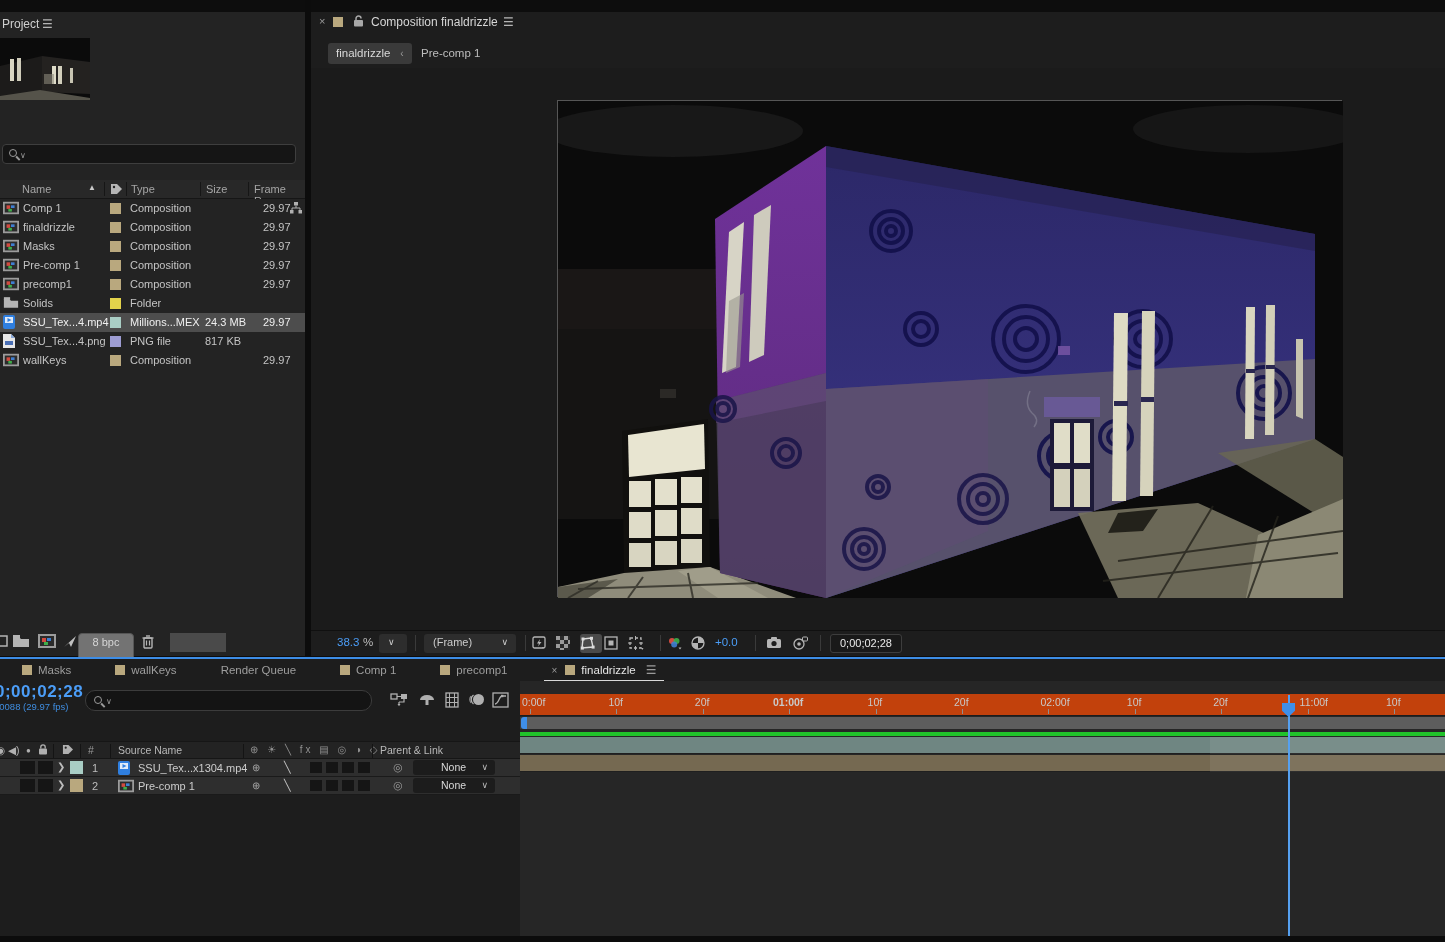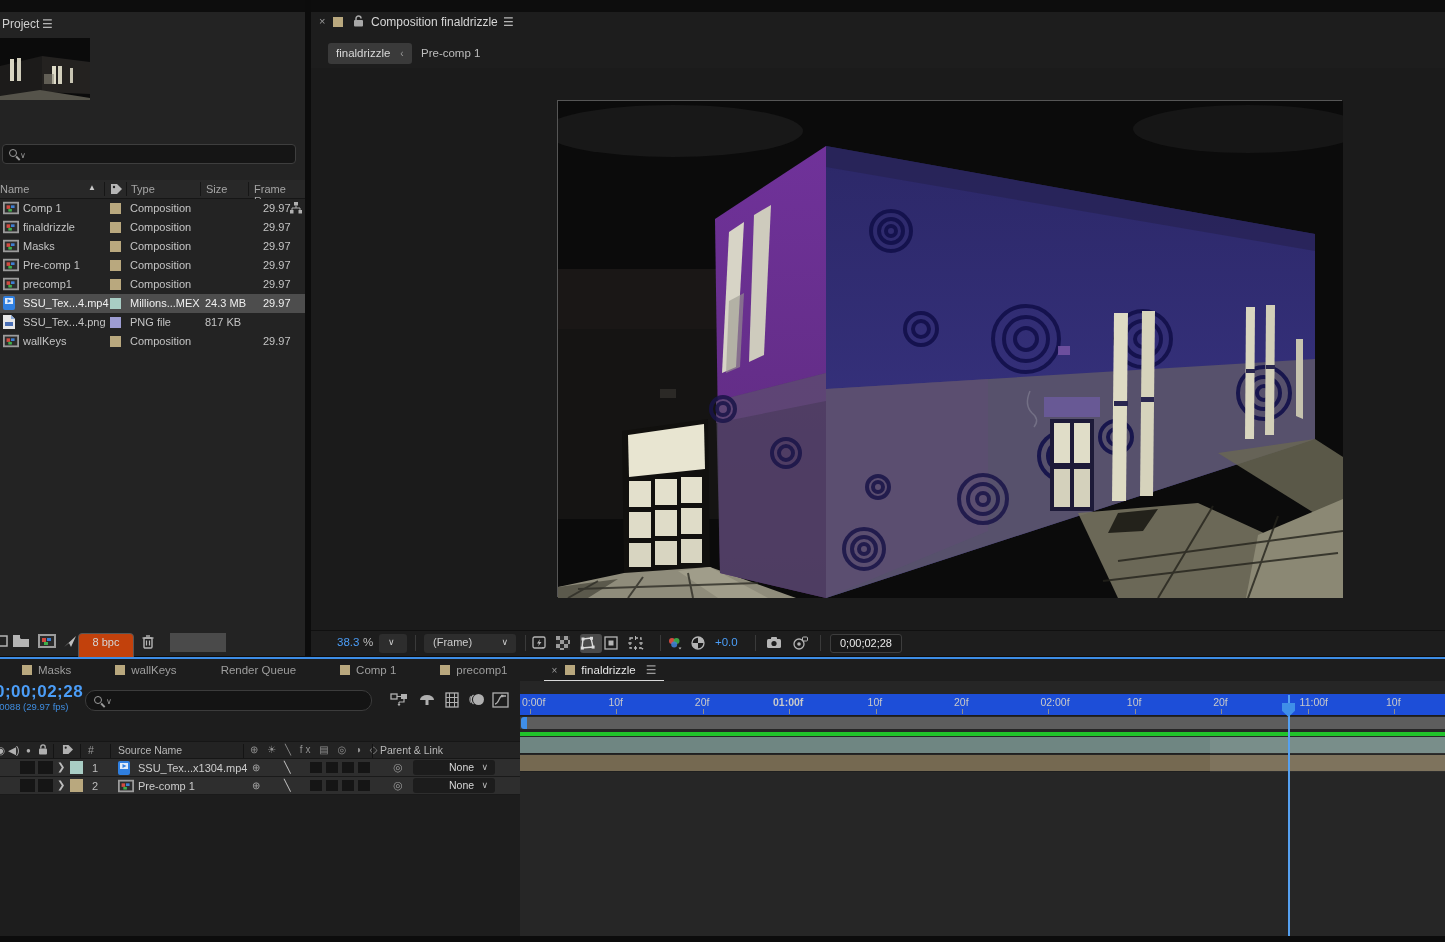--- a/index.html
+++ b/index.html
@@ -35,21 +35,21 @@
   .prow .nm   { position:absolute; left:23px; top:3px; white-space:nowrap; }
   .prow .lbl  { position:absolute; left:110px; top:4px; width:11px; height:11px; }
   .prow .tp   { position:absolute; left:130px; top:3px; }
   .prow .sz   { position:absolute; left:205px; top:3px; }
   .prow .fps  { position:absolute; left:263px; top:3px; width:24px; text-align:right; }
   .prow .ric  { position:absolute; left:3px; top:2px; width:16px; height:14px; }
   .usage-ic { position:absolute; left:290px; top:3px; }
 
   #project-footer { left:0; top:620px; width:305px; height:24px; background:#232323; }
   .pfbtn { position:absolute; top:2px; color:#c9c9c9; }
-  #bpc-btn { left:78px; top:1px; width:56px; height:37px; background:#c2410c; border:1px solid #565656;
+  #bpc-btn { left:78px; top:1px; width:56px; height:37px; background:#737373; border:1px solid #565656;
              border-radius:4px; color:#d5d5d5; font-size:11px; text-align:center; line-height:17px; }
   #footer-scrub { left:170px; top:1px; width:56px; height:19px; background:#4a4a4a; }
 
   
   #v-divider { left:305px; top:0; width:6px; height:656px; background:#0c0c0c; }
 
   
   #viewer-panel { left:311px; top:12px; width:1134px; height:644px; background:#1d1d1d; }
   #viewer-tab { left:0; top:0; height:22px; width:100%; color:#d6d6d6; font-size:12px; }
   #viewer-tab .x { position:absolute; left:8px; top:3px; color:#9a9a9a; font-size:11px; }
@@ -118,25 +118,25 @@
   .lrow .ch { position:absolute; left:57px; top:2px; color:#bdbdbd; font-size:10px; }
   .lrow .lab { position:absolute; left:70px; top:2px; width:13px; height:13px; }
   .lrow .num { position:absolute; left:92px; top:3px; color:#bdbdbd; }
   .lrow .ric { position:absolute; left:118px; top:2px; }
   .lrow .nm { position:absolute; left:138px; top:3px; white-space:nowrap; }
   .lrow .sw1 { position:absolute; left:252px; top:3px; color:#a5a5a5; font-size:10px; }
   .lrow .sw2 { position:absolute; left:284px; top:2px; color:#c2c2c2; }
   .lrow .pw { position:absolute; left:393px; top:2px; color:#9f9f9f; font-size:11px; }
   .lrow .pl { position:absolute; left:413px; top:1px; width:82px; height:15px; background:#1c1c1c;
               border-radius:3px; color:#d8d8d8; font-size:10.5px; line-height:15px; }
-  .lrow .pl .t { margin-left:36px; }
+  .lrow .pl .t { margin-left:28px; }
   .lrow .pl .c { position:absolute; right:7px; top:0; color:#bdbdbd; font-size:9px; }
 
   
-  #ruler { position:absolute; left:0; top:13px; width:925px; height:22px; background:#1d4ed8;
+  #ruler { position:absolute; left:0; top:13px; width:925px; height:22px; background:#c2410c;
            color:#c9c9c9; font-size:10.5px; border-bottom:1px solid #1c1c1c; }
   .tick-label { position:absolute; top:2px; }
   .tick-mark { position:absolute; top:15px; width:1px; height:5px; background:#8f8f8f; }
   #workarea { position:absolute; left:0; top:36px; width:925px; height:12px; background:#3a3a3a; }
   #workarea .inner { position:absolute; left:4px; top:0; right:0; height:12px; background:#5d5d5d; }
   #wa-bracket { position:absolute; left:1px; top:0px; width:6px; height:12px; background:#3f8fe8;
                 border-radius:3px 0 0 3px; }
   #cacheline { position:absolute; left:0; top:51px; width:925px; height:4px; background:#21c32b; }
   .lbar { position:absolute; left:0; width:925px; height:17px; }
   .lbar .lighter { position:absolute; left:690px; right:0; top:0; height:17px; background:rgba(255,255,255,.07); }
@@ -172,21 +172,21 @@
         <rect x="44" y="36" width="10" height="10" fill="#8a877a" opacity=".6"></rect>
       </svg>
     </div>
 
     <div class="abs" id="project-search">
       <span style="position:absolute;left:6px;top:4px;" class="mag"></span>
       <span style="position:absolute;left:17px;top:6px;" class="chev">∨</span>
     </div>
 
     <div class="abs" id="project-cols">
-      <span style="left:0">Name</span>
+      <span style="left:22px">Name</span>
       <span style="left:88px;color:#c9c9c9;font-size:8px">▲</span>
       <div class="colsep" style="left:104px"></div>
       <span style="left:110px">
         <svg width="13" height="12" viewBox="0 0 13 12" style="display:inline">
             <path d="M1 1 L7 1 L12 6 L7 11 L1 11 Z" fill="#b5b5b5"></path>
             <circle cx="4" cy="4" r="1.2" fill="#232323"></circle>
           </svg>
       </span>
       <div class="colsep" style="left:126px"></div>
       <span style="left:131px">Type</span>
@@ -267,20 +267,31 @@
                 <rect x="2" y="2" width="14" height="10" fill="#2b2b2b"></rect>
                 <rect x="4" y="4" width="4" height="4" fill="#d24a3f"></rect>
                 <rect x="9" y="4" width="4" height="3" fill="#3f7fd2"></rect>
                 <rect x="6" y="8" width="4" height="3" fill="#3fae4a"></rect>
               </svg></span></span>
     <span class="nm">precomp1</span>
     <span class="lbl" style="background: rgb(185, 168, 126);"></span>
     <span class="tp">Composition</span>
     <span class="sz"></span>
     <span class="fps">29.97</span>
+  </div>
+        <div class="prow">
+    <span class="ric"><span><svg width="16" height="13" viewBox="0 0 18 14">
+                <path d="M1 3 h6 l2 2 h8 v8 H1 Z" fill="#b5b5b5"></path>
+                <rect x="1" y="1" width="7" height="3" fill="#b5b5b5"></rect>
+              </svg></span></span>
+    <span class="nm">Solids</span>
+    <span class="lbl" style="background: rgb(227, 211, 75);"></span>
+    <span class="tp">Folder</span>
+    <span class="sz"></span>
+    <span class="fps"></span>
   </div>
         <div class="prow sel">
     <span class="ric"><span><svg width="12" height="14" viewBox="0 0 12 14">
                 <rect width="12" height="14" rx="2" fill="#2f7fe0"></rect>
                 <rect x="2" y="2" width="8" height="6" fill="#dfeaf8"></rect>
                 <path d="M4.5 3 l4 2 l-4 2 Z" fill="#2f7fe0"></path>
               </svg></span></span>
     <span class="nm">SSU_Tex...4.mp4</span>
     <span class="lbl" style="background: rgb(169, 206, 197);"></span>
     <span class="tp">Millions...MEX</span>

